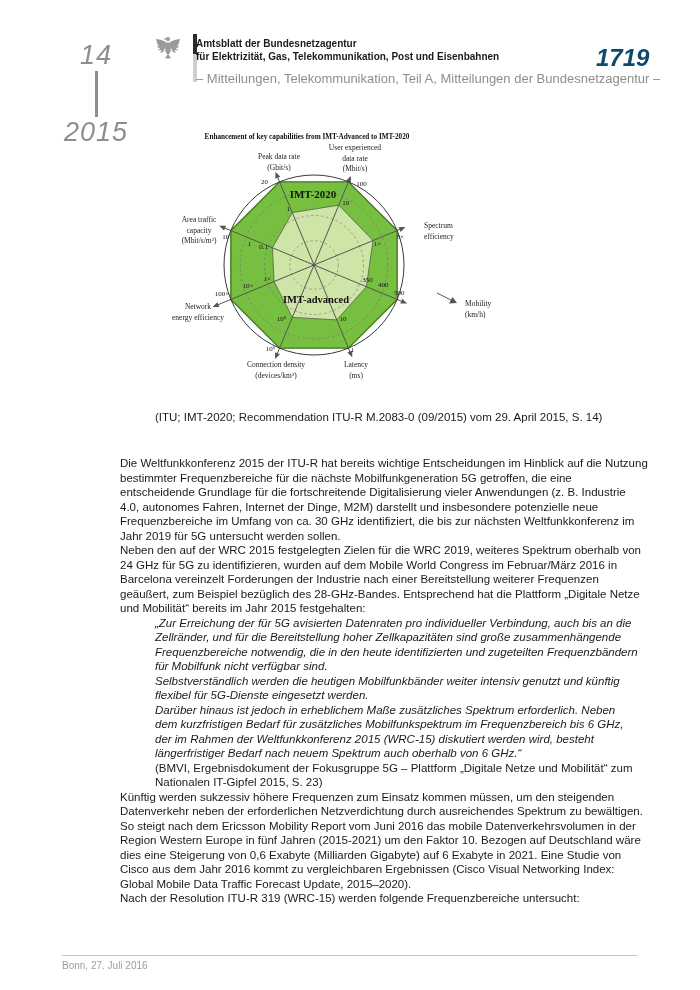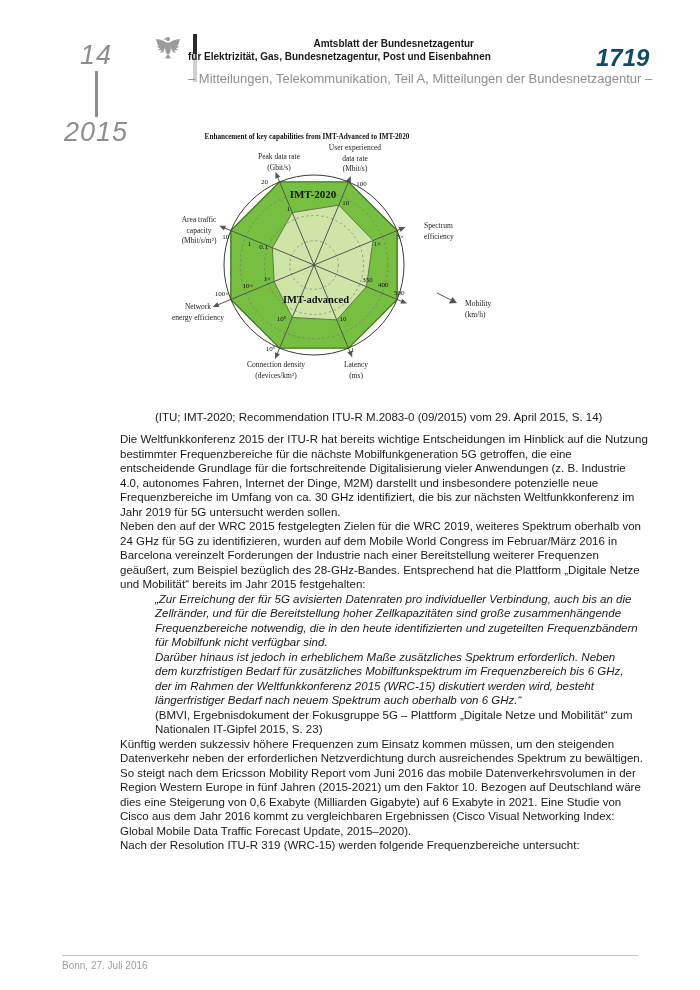--- a/index.html
+++ b/index.html
@@ -7,35 +7,35 @@
         font-family:"Liberation Sans",sans-serif;color:#1a1a1a;}
 
   
   .issue{position:absolute;left:64px;top:40px;display:flex;align-items:center;
          font-style:italic;font-weight:normal;font-size:27px;color:#8e8e8e;letter-spacing:1px;flex-direction:column;}
   .issue .vbar{display:inline-block;width:3px;height:46px;background:#8e8e8e;margin:0 7px;}
   .eagle{position:absolute;left:155px;top:31px;width:26px;height:32px;}
   .hdr-divider{position:absolute;left:193px;top:34px;width:4px;height:48px;}
   .hdr-divider .dark{width:4px;height:20px;background:#2b2b2b;}
   .hdr-divider .light{width:4px;height:28px;background:#cfcfcf;}
-  .masthead{position:absolute;left:188px;top:37px;width:286px;text-align:right;white-space:nowrap;}
+  .masthead{position:absolute;left:196px;top:37px;width:286px;text-align:left;white-space:nowrap;}
   .masthead .t1,.masthead .t2{font-weight:bold;font-size:10px;line-height:13px;color:#1a1a1a;}
   .masthead .t3{font-size:13px;line-height:12px;color:#8e8e8e;margin-top:10px;}
   .pagenum{position:absolute;left:596px;top:44px;font-weight:bold;font-style:italic;
            font-size:24px;color:#0c4a6e;}
 
   
   figure.chart{position:absolute;left:165px;top:130px;width:330px;height:265px;margin:0;}
   svg text{font-family:"Liberation Serif","DejaVu Serif",serif;}
 
   .caption{position:absolute;left:155px;top:398px;width:450px;
            font-size:11.5px;line-height:15px;color:#1a1a1a;}
 
   
-  .bodytext{position:absolute;left:120px;top:432px;width:528px;
+  .bodytext{position:absolute;left:120px;top:456px;width:528px;
             font-size:11.5px;line-height:14.5px;color:#1a1a1a;text-align:left;}
   .bodytext p{margin:0;padding:0;}
   .bodytext p.quote{margin-left:35px;width:485px;font-style:italic;}
   .bodytext p.cite{margin-left:35px;width:485px;}
 
   
   .footer-rule{position:absolute;left:62px;top:955px;width:576px;height:1px;background:#c4c4c4;}
   .footer-date{position:absolute;left:62px;top:960px;font-size:10px;color:#9e9e9e;}
 </style>
 </head>
@@ -62,21 +62,21 @@
     </svg>
   </div>
 
   <div class="hdr-divider">
     <div class="dark"></div>
       <div class="light"></div>
   </div>
 
   <div class="masthead">
     <div class="t1">Amtsblatt der Bundesnetzagentur</div>
-    <div class="t2">für Elektrizität, Gas, Bundesnetzagentur, Post und Eisenbahnen</div>
+    <div class="t2">für Elektrizität, Gas, Telekommunikation, Post und Eisenbahnen</div>
     <div class="t3">– Mitteilungen, Telekommunikation, Teil A, Mitteilungen der Bundesnetzagentur –</div>
   </div>
 
   <div class="pagenum">1719</div>
 
   <figure class="chart">
     <svg viewBox="0 0 330 265" width="330" height="265">
         <polygon points="114.55849108714193,51.8508420739842 183.44150891285807,51.8508420739842 232.1491579260158,100.55849108714192 232.1491579260158,169.44150891285807 183.44150891285807,218.1491579260158 114.55849108714193,218.1491579260158 65.8508420739842,169.4415089128581 65.85084207398417,100.55849108714196" fill="#77bf41" stroke="#447a20" stroke-width="1.4"></polygon>
         <polygon points="127.30184938489941,82.61603050661003 173.7978864172578,75.13260629326862 208.03590212747122,110.54652867187076 201.38396949338997,156.6981506151006 171.73139588248634,189.87844423117045 127.30184938489941,187.38396949338997 109.08840419551242,151.53192427817189 107.42542103699208,117.77924554357098" fill="#cfe5a7" stroke="#5c6c48" stroke-width="0.9"></polygon>
         <circle cx="149" cy="135" r="24.3" fill="none" stroke="#6e6e6e" stroke-width="0.6" stroke-dasharray="2.5 2.5"></circle>
@@ -143,20 +143,21 @@
         <text x="142" y="9" text-anchor="middle" font-size="7.2" font-weight="bold" fill="#111">Enhancement of key capabilities from IMT-Advanced to IMT-2020</text>
       </svg>
   </figure>
 
   <p class="caption">(ITU; IMT-2020; Recommendation ITU-R M.2083-0 (09/2015) vom 29. April 2015, S. 14)</p>
 
   <div class="bodytext">
     <p class="para">Die Weltfunkkonferenz 2015 der ITU-R hat bereits wichtige Entscheidungen im Hinblick auf die Nutzung bestimmter Frequenzbereiche für die nächste Mobilfunkgeneration 5G getroffen, die eine entscheidende Grundlage für die fortschreitende Digitalisierung vieler Anwendungen (z. B. Industrie 4.0, autonomes Fahren, Internet der Dinge, M2M) darstellt und insbesondere potenzielle neue Frequenzbereiche im Umfang von ca. 30 GHz identifiziert, die bis zur nächsten Weltfunkkonferenz im Jahr 2019 für 5G untersucht werden sollen.</p>
     <p class="para">Neben den auf der WRC 2015 festgelegten Zielen für die WRC 2019, weiteres Spektrum oberhalb von 24 GHz für 5G zu identifizieren, wurden auf dem Mobile World Congress im Februar/März 2016 in Barcelona vereinzelt Forderungen der Industrie nach einer Bereitstellung weiterer Frequenzen geäußert, zum Beispiel bezüglich des 28-GHz-Bandes. Entsprechend hat die Plattform „Digitale Netze und Mobilität“ bereits im Jahr 2015 festgehalten:</p>
     <p class="para quote">„Zur Erreichung der für 5G avisierten Datenraten pro individueller Verbindung, auch bis an die Zellränder, und für die Bereitstellung hoher Zellkapazitäten sind große zusammenhängende Frequenzbereiche notwendig, die in den heute identifizierten und zugeteilten Frequenzbändern für Mobilfunk nicht verfügbar sind.</p>
+    <p class="para quote">Selbstverständlich werden die heutigen Mobilfunkbänder weiter intensiv genutzt und künftig flexibel für 5G-Dienste eingesetzt werden.</p>
     <p class="para quote">Darüber hinaus ist jedoch in erheblichem Maße zusätzliches Spektrum erforderlich. Neben dem kurzfristigen Bedarf für zusätzliches Mobilfunkspektrum im Frequenzbereich bis 6 GHz, der im Rahmen der Weltfunkkonferenz 2015 (WRC-15) diskutiert werden wird, besteht längerfristiger Bedarf nach neuem Spektrum auch oberhalb von 6 GHz.“</p>
     <p class="para cite">(BMVI, Ergebnisdokument der Fokusgruppe 5G – Plattform „Digitale Netze und Mobilität“ zum Nationalen IT-Gipfel 2015, S. 23)</p>
     <p class="para">Künftig werden sukzessiv höhere Frequenzen zum Einsatz kommen müssen, um den steigenden Datenverkehr neben der erforderlichen Netzverdichtung durch ausreichendes Spektrum zu bewältigen. So steigt nach dem Ericsson Mobility Report vom Juni 2016 das mobile Datenverkehrsvolumen in der Region Western Europe in fünf Jahren (2015-2021) um den Faktor 10. Bezogen auf Deutschland wäre dies eine Steigerung von 0,6 Exabyte (Milliarden Gigabyte) auf 6 Exabyte in 2021. Eine Studie von Cisco aus dem Jahr 2016 kommt zu vergleichbaren Ergebnissen (Cisco Visual Networking Index: Global Mobile Data Traffic Forecast Update, 2015–2020).</p>
     <p class="para">Nach der Resolution ITU-R 319 (WRC-15) werden folgende Frequenzbereiche untersucht:</p>
   </div>
 
   <div class="footer-rule"></div>
   <div class="footer-date">Bonn, 27. Juli 2016</div>
 
 </div>

